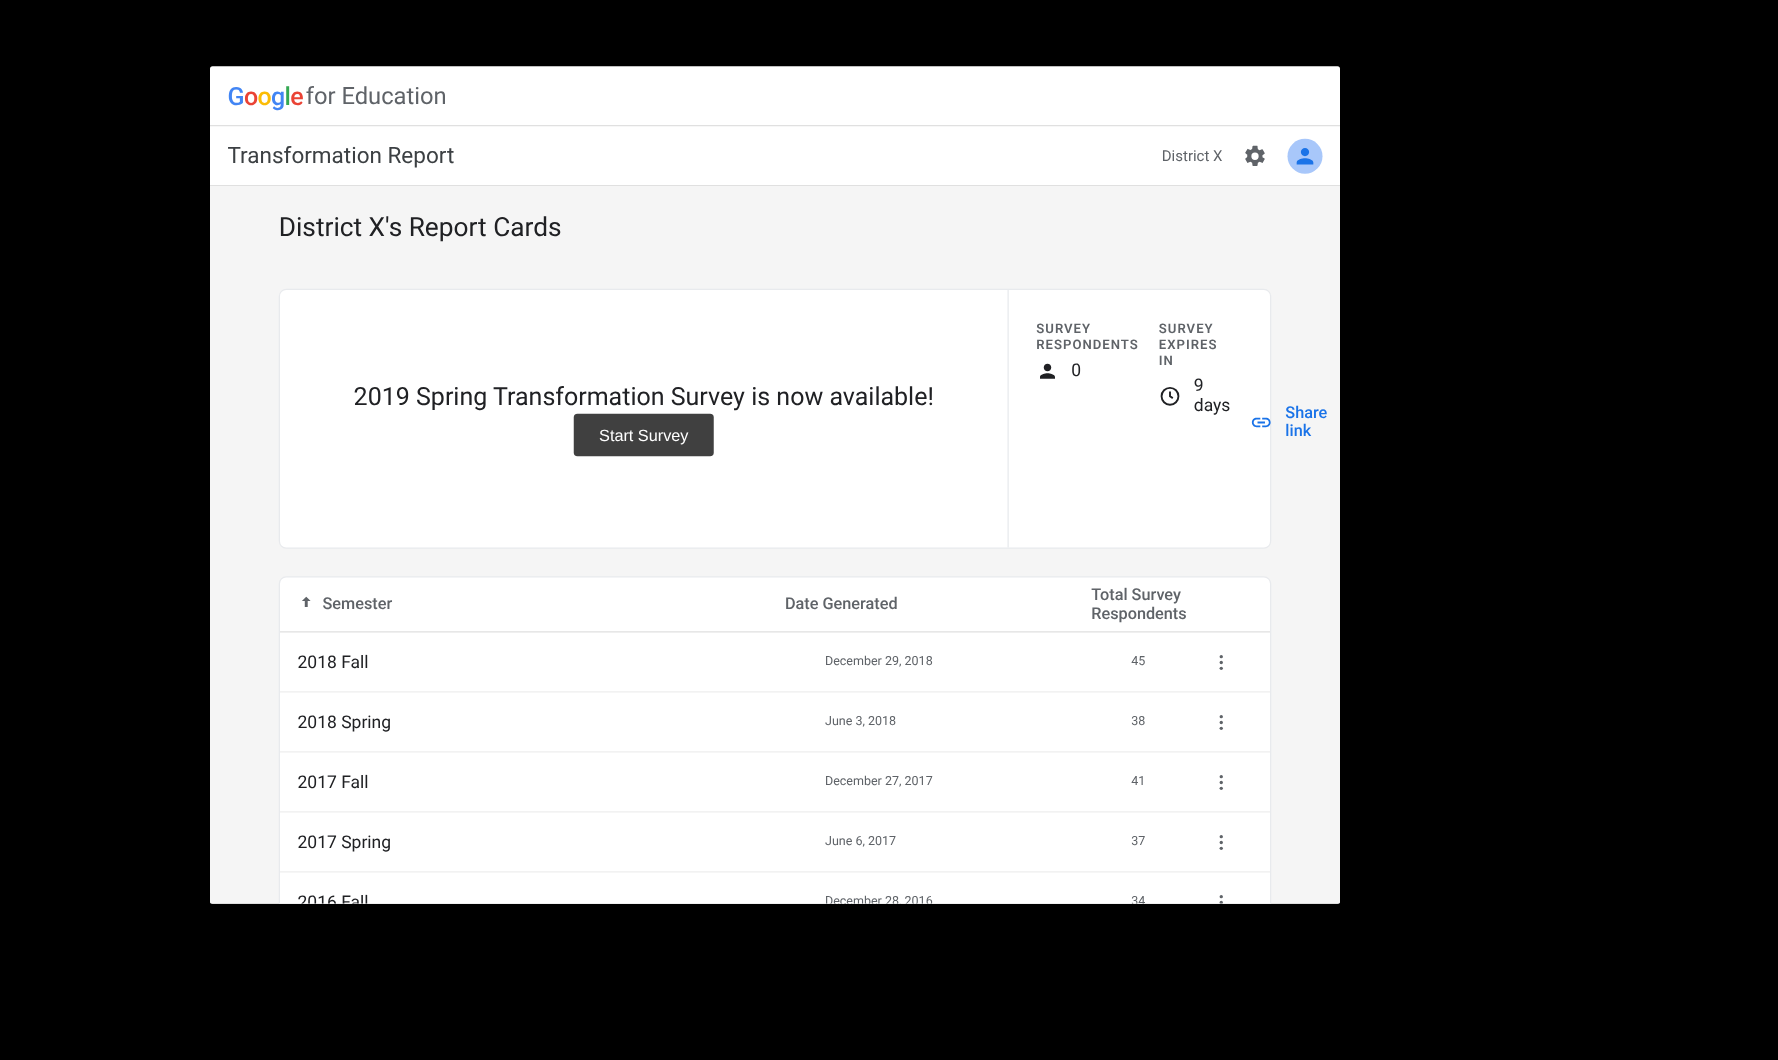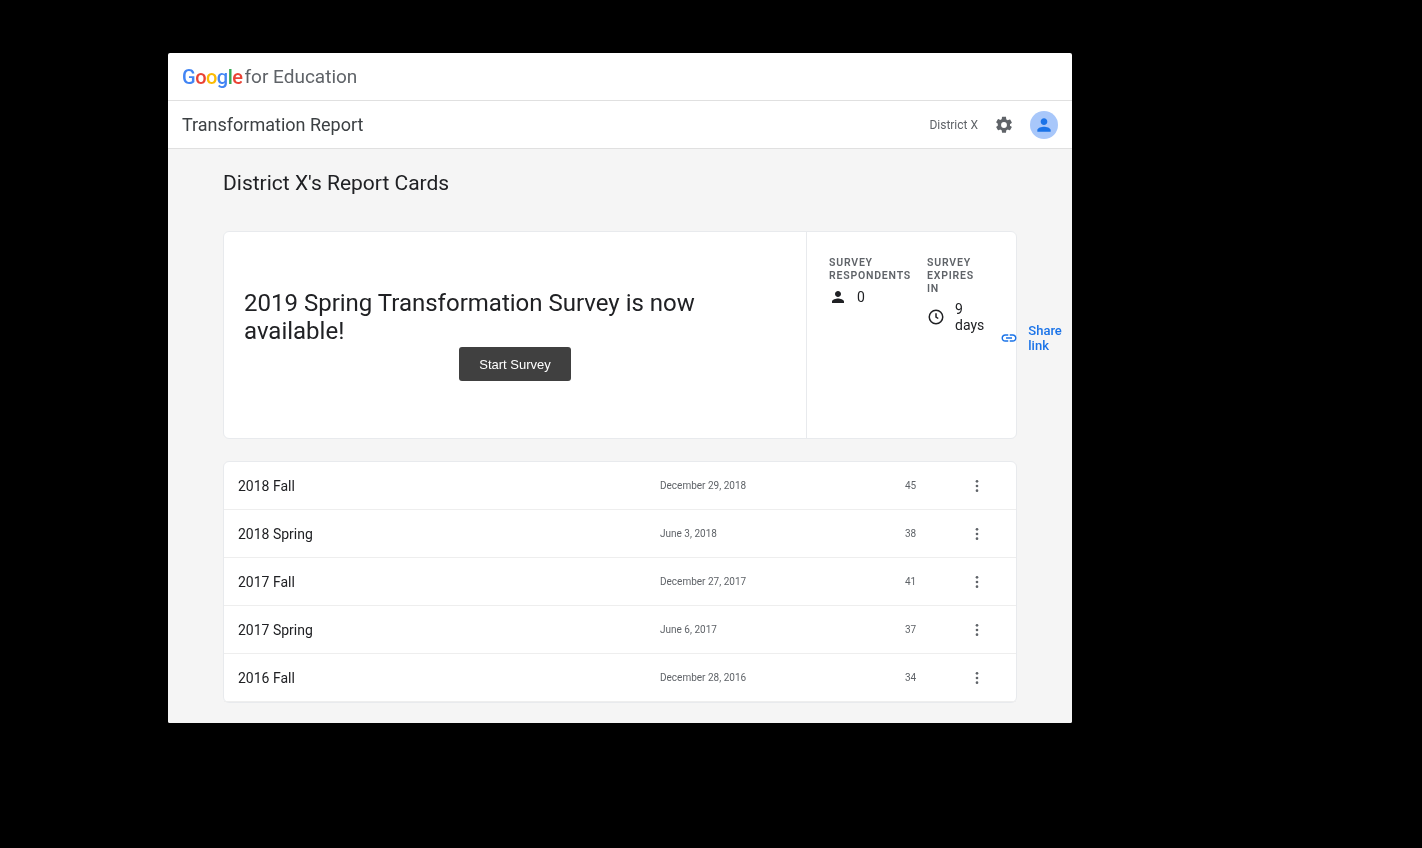--- a/index.html
+++ b/index.html
@@ -104,21 +104,21 @@
     }
     .hero-main {
       flex: 1;
       display: flex;
       flex-direction: column;
       align-items: center;
       justify-content: center;
       padding: 30px 20px;
     }
     .hero-title {
-      font-size: 24px;
+      font-size: 20px;
       color: #202124;
       font-weight: 400;
       margin-bottom: 2px;
     }
     .hero-sub {
       font-size: 13px;
       color: #5f6368;
       margin-bottom: 26px;
     }
     .primary-btn {
@@ -277,20 +277,33 @@
             <svg width="18" height="18" viewBox="0 0 24 24" fill="#1a73e8">
                 <path d="M3.9 12c0-1.71 1.39-3.1 3.1-3.1h4V7H7c-2.76 0-5 2.24-5 5s2.24 5 5 5h4v-1.9H7c-1.71 0-3.1-1.39-3.1-3.1zM8 13h8v-2H8v2zm9-6h-4v1.9h4c1.71 0 3.1 1.39 3.1 3.1s-1.39 3.1-3.1 3.1h-4V17h4c2.76 0 5-2.24 5-5s-2.24-5-5-5z"></path>
               </svg>
           </span>
           <span>Share link</span>
         </div>
       </div>
     </div>
 
     <div class="table-card">
+      <div class="tbl-head">
+        <div class="semester-head">
+          <span>
+            <svg width="14" height="14" viewBox="0 0 24 24" fill="#5f6368">
+                <path d="M12 4l-6 6h4v8h4v-8h4z"></path>
+              </svg>
+          </span>
+          <span>Semester</span>
+        </div>
+        <div>Date Generated</div>
+        <div>Total Survey Respondents</div>
+        <div></div>
+      </div>
       <div id="tbody">
           <div class="tbl-row">
             <div class="cell-semester">2018 Fall</div>
             <div class="cell-date">December 29, 2018</div>
             <div class="cell-resp">45</div>
             <div class="more-dots">
               <svg width="16" height="16" viewBox="0 0 24 24" fill="#5f6368">
                 <circle cx="12" cy="5" r="2"></circle>
                 <circle cx="12" cy="12" r="2"></circle>
                 <circle cx="12" cy="19" r="2"></circle>

